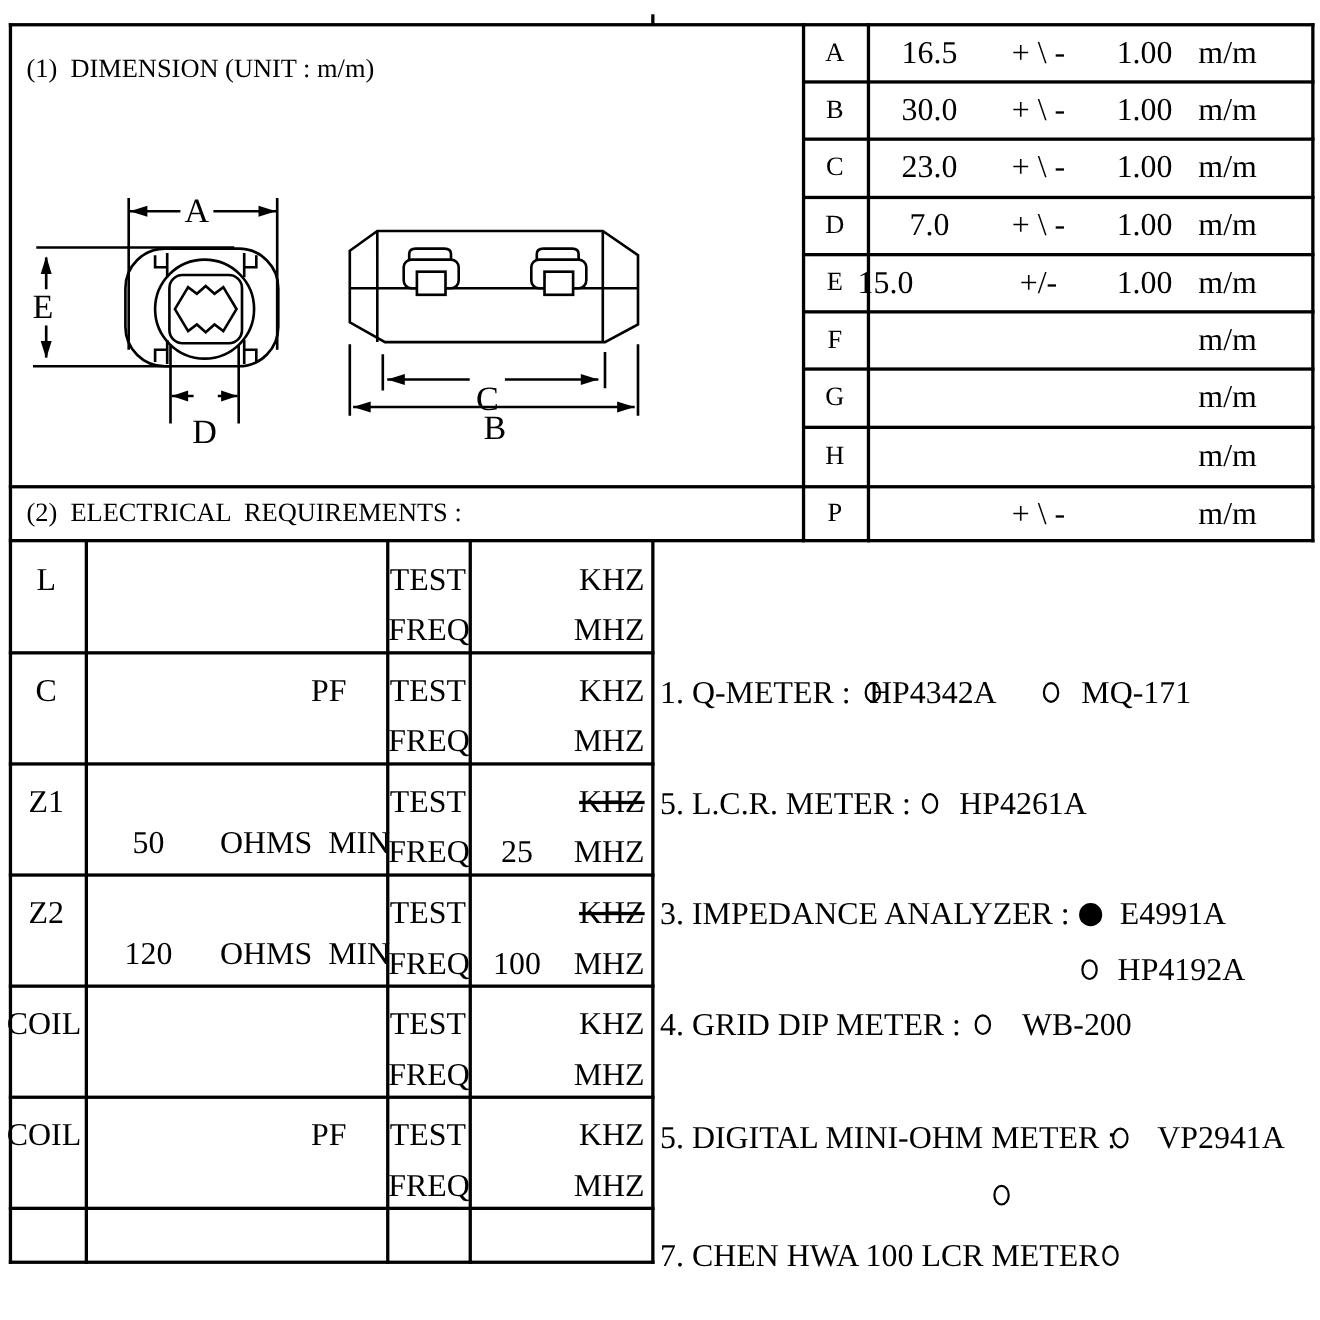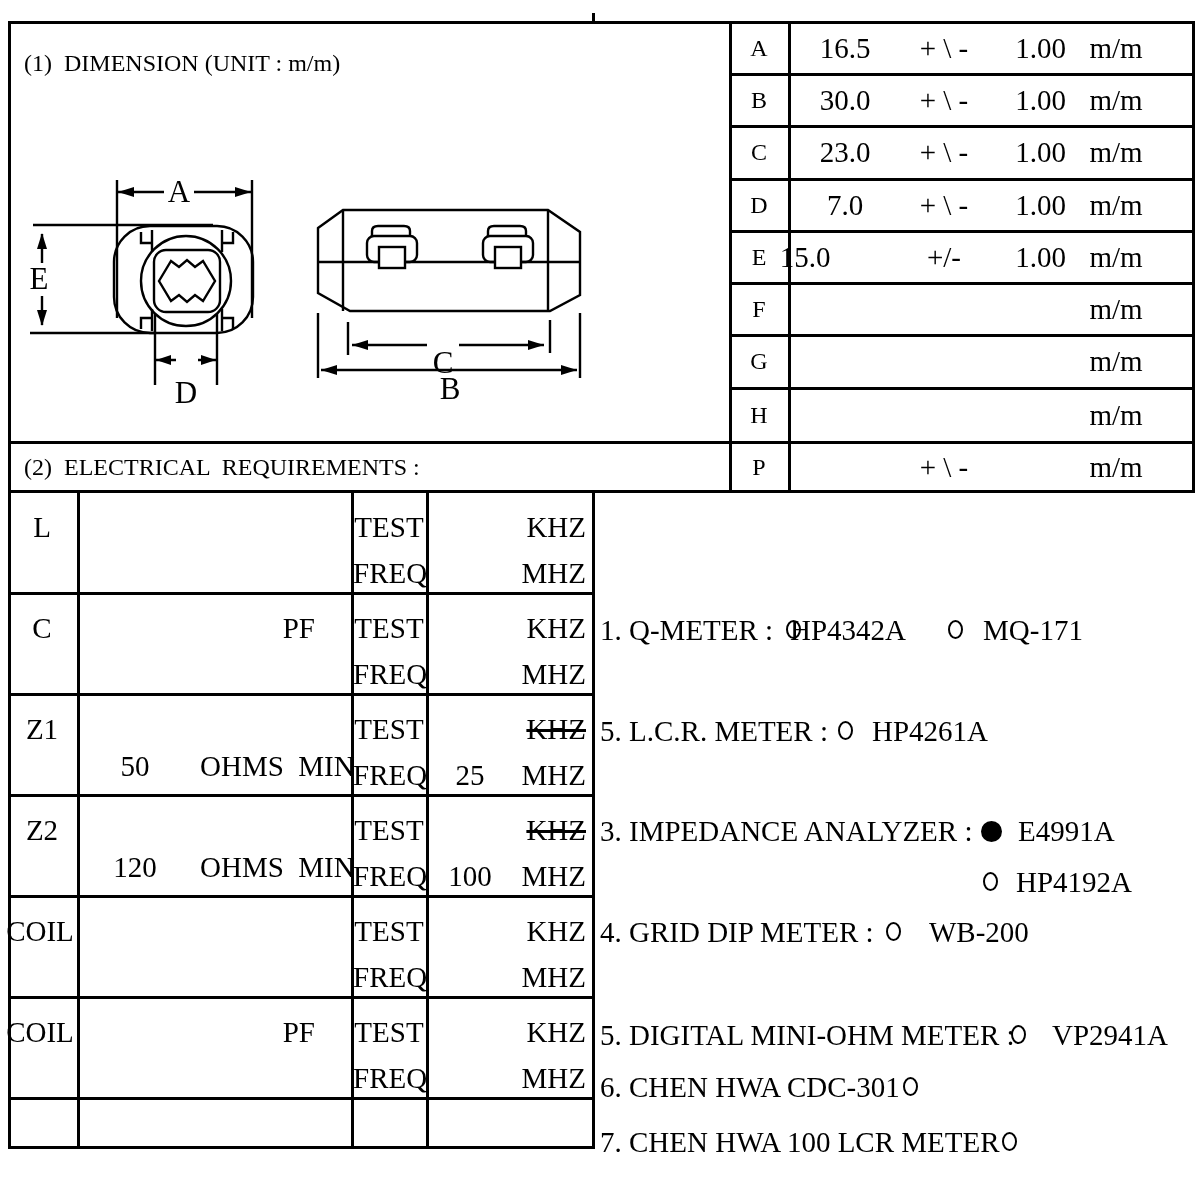--- a/index.html
+++ b/index.html
@@ -221,19 +221,18 @@
   <div class="t" style="left:1016px;top:865px">HP4192A</div>
 
   <div class="t" style="left:600px;top:915px">4. GRID DIP METER :</div>
   <span class="radio" style="left:886px;top:922px"></span>
   <div class="t" style="left:929px;top:915px">WB-200</div>
 
   <div class="t" style="left:600px;top:1018px">5. DIGITAL MINI-OHM METER :</div>
   <span class="radio" style="left:1011px;top:1025px"></span>
   <div class="t" style="left:1052px;top:1018px">VP2941A</div>
 
-  <div class="t" style="left:600px;top:1070px">6. CHEN HWA CDC-301</div>
   <span class="radio" style="left:903px;top:1077px"></span>
 
   <div class="t" style="left:600px;top:1125px">7. CHEN HWA 100 LCR METER</div>
   <span class="radio" style="left:1002px;top:1132px"></span>
 
 </div>
 
 </body></html>

